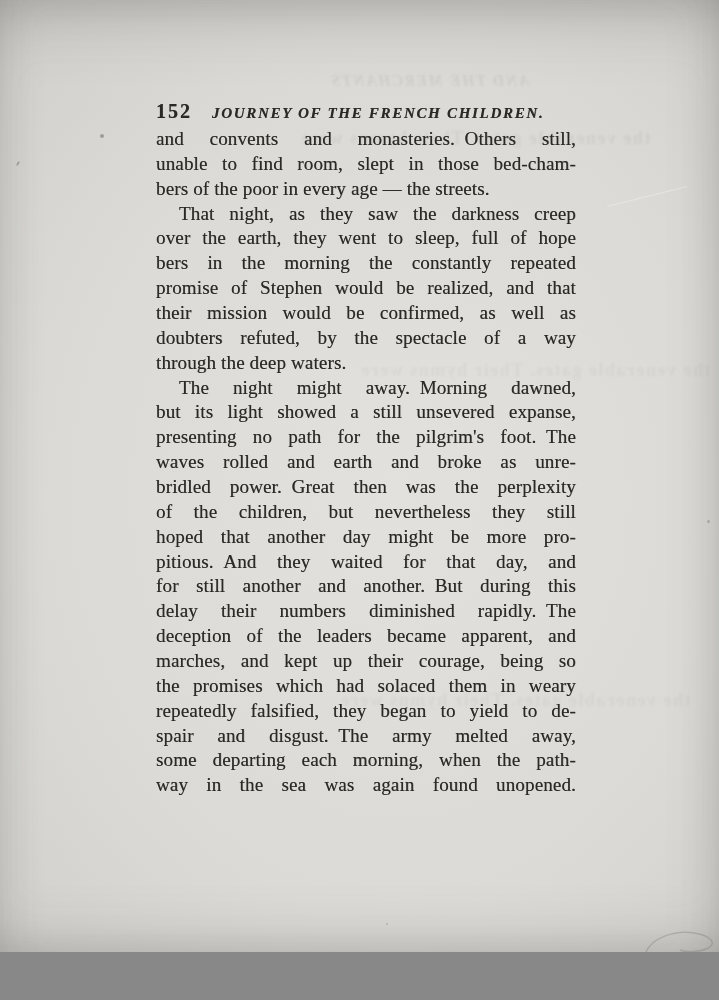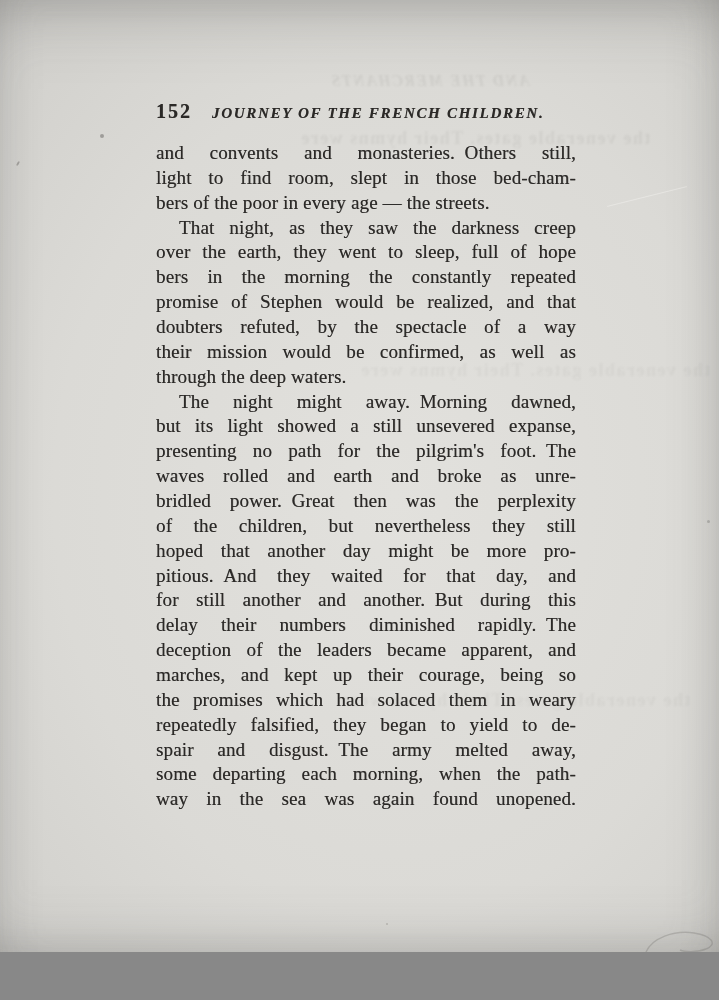--- a/index.html
+++ b/index.html
@@ -52,21 +52,21 @@
     font-style: italic;
     font-weight: 600;
     font-size: 15px;
     letter-spacing: 1.7px;
     white-space: nowrap;
     text-shadow: 0.3px 0.3px 0.6px rgba(38, 36, 34, 0.55);
   }
   .body-text {
     position: absolute;
     left: 156px;
-    top: 141px;
+    top: 127px;
     width: 420px;
     font-size: 19px;
     z-index: 2;
   }
   .para { margin: 0; }
   .line {
     line-height: 24.86px;
     text-align: justify;
     text-align-last: justify;
     letter-spacing: 0.15px;
@@ -133,30 +133,30 @@
   <div class="ghost g4">the venerable gates. Their hymns were</div>
 
   <div class="header">
     <span class="page-number">152</span>
     <span class="running-title">JOURNEY OF THE FRENCH CHILDREN.</span>
   </div>
 
   <div class="body-text">
       <div class="para">
         <div class="line">and convents and monasteries. Others still,</div>
-        <div class="line">light to find room, slept in those bed-cham-</div>
+        <div class="line">unable to find room, slept in those bed-cham-</div>
         <div class="line last">bers of the poor in every age — the streets.</div>
       </div>
       <div class="para">
         <div class="line indent">That night, as they saw the darkness creep</div>
         <div class="line">over the earth, they went to sleep, full of hope</div>
         <div class="line">bers in the morning the constantly repeated</div>
         <div class="line">promise of Stephen would be realized, and that</div>
+        <div class="line">their mission would be confirmed, as well as</div>
         <div class="line">doubters refuted, by the spectacle of a way</div>
-        <div class="line">their mission would be confirmed, as well as</div>
         <div class="line last">through the deep waters.</div>
       </div>
       <div class="para">
         <div class="line indent">The night might away. Morning dawned,</div>
         <div class="line">but its light showed a still unsevered expanse,</div>
         <div class="line">presenting no path for the pilgrim's foot. The</div>
         <div class="line">waves rolled and earth and broke as unre-</div>
         <div class="line">bridled power. Great then was the perplexity</div>
         <div class="line">of the children, but nevertheless they still</div>
         <div class="line">hoped that another day might be more pro-</div>

